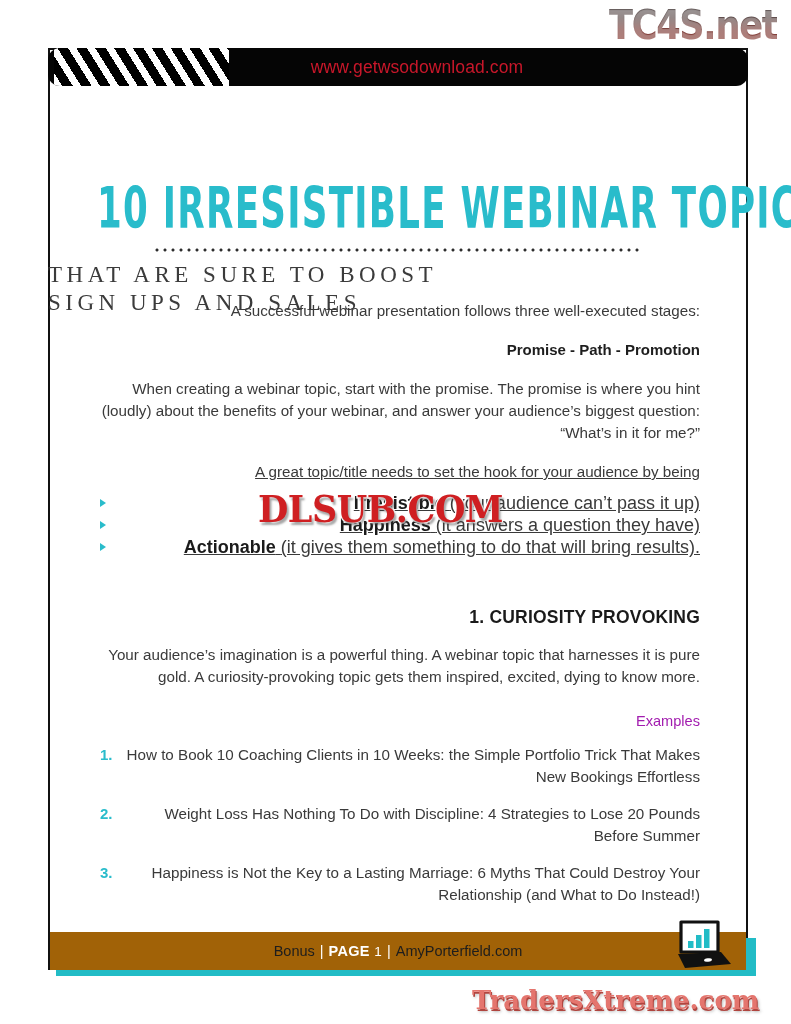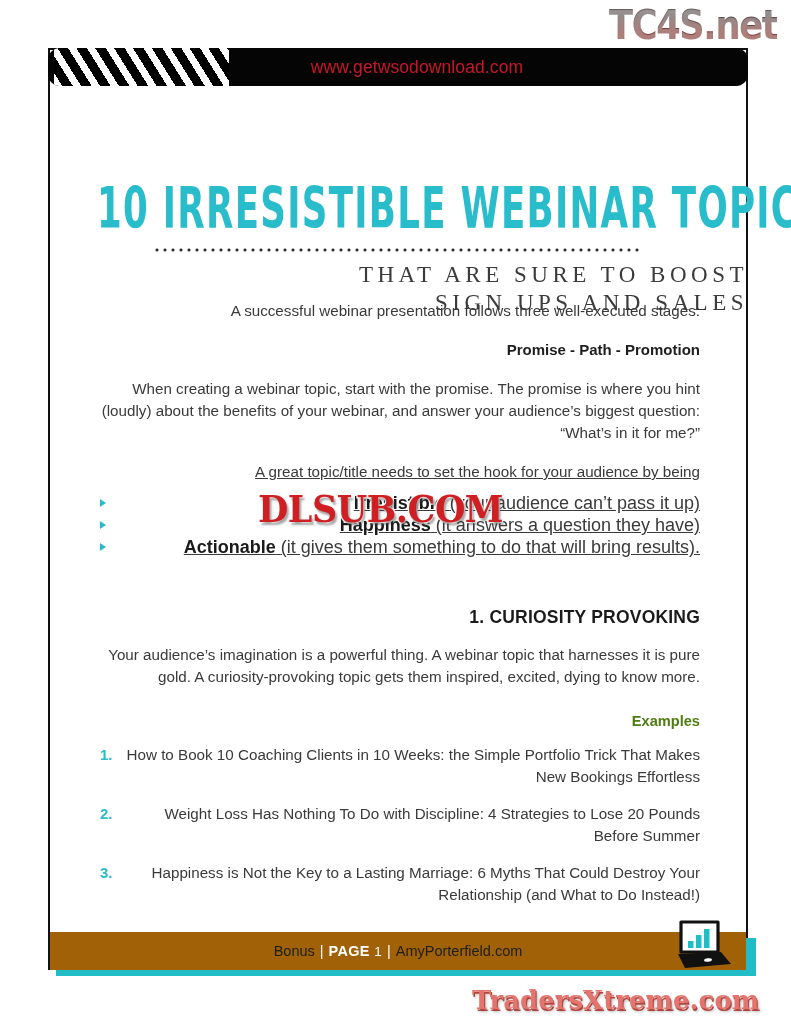--- a/index.html
+++ b/index.html
@@ -110,21 +110,21 @@
     height: 4px;
     background-image: radial-gradient(circle, #2d2d2d 0px, #2d2d2d 1.4px, transparent 1.7px);
     background-size: 8px 4px;
     background-repeat: repeat-x;
   }
   .subhead {
     position: absolute;
     left: 0;
     top: 213px;
     width: 700px;
-    text-align: right;
+    text-align: left;
     color: #3b3b3b;
     font-family: "Liberation Serif", "DejaVu Serif", serif;
     font-size: 23px;
     letter-spacing: 4.5px;
     line-height: 28px;
   }
   .subhead .l2 { display: block; }
 
   
   .content {
@@ -177,22 +177,22 @@
 
   .section-title {
     font-family: "Liberation Sans", sans-serif;
     font-weight: bold;
     font-size: 17.5px;
     letter-spacing: 0.2px;
     color: #1a1a1a;
     margin: 48px 0 16px 0;
   }
   .examples-label {
-    font-weight: bold;
-    color: #4d7c0f;
+    font-weight: normal;
+    color: #a21caf;
     font-size: 14.6px;
     margin: 22px 0 12px 4px;
   }
 
   ol.examples {
     list-style: none;
     margin: 0;
     padding: 0;
   }
   ol.examples li {

